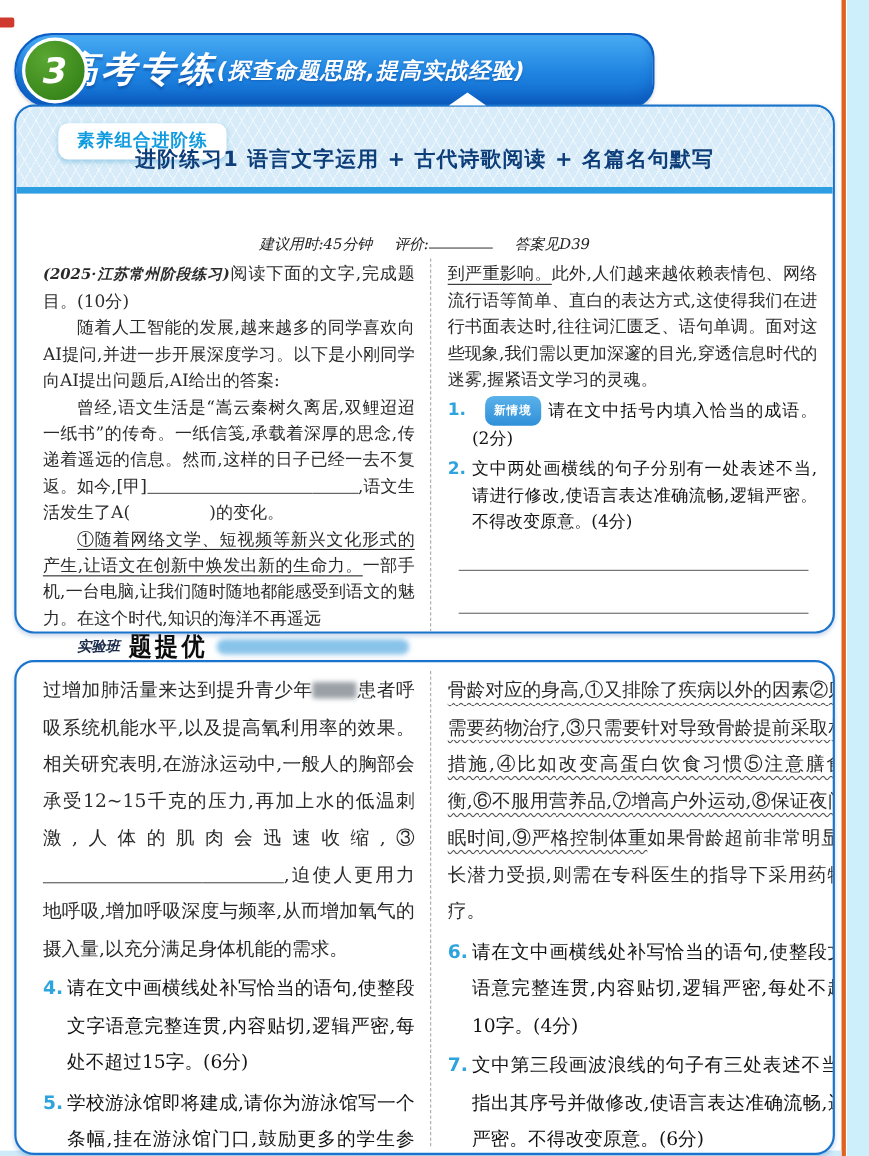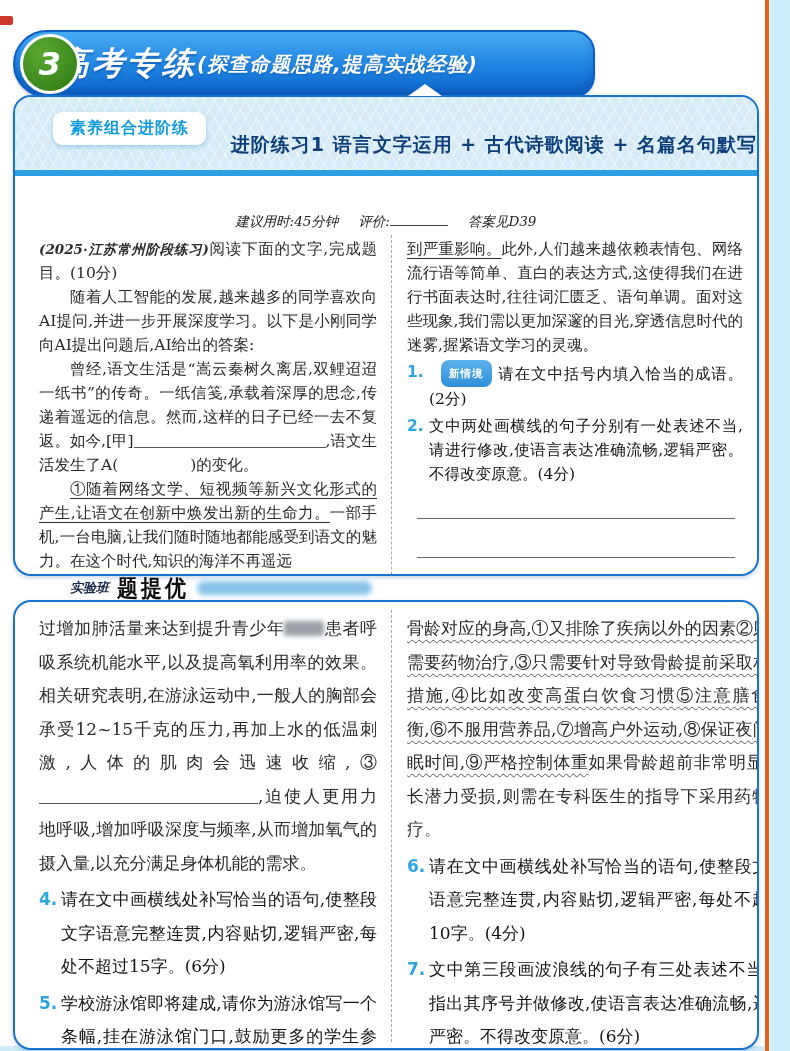--- a/index.html
+++ b/index.html
@@ -65,21 +65,21 @@
       #d7ecf8;
   }
   .c1-strip{height:6px;background:#2e9ee2;}
   .badge-white{
     position:absolute;left:38px;top:15px;background:#fff;border-radius:9px;
     padding:6px 17px;color:#119bdf;font-weight:bold;font-size:16px;
     font-family:"DejaVu Sans","Liberation Sans",sans-serif;letter-spacing:1px;
     box-shadow:0 2px 5px rgba(30,140,200,.35);
   }
   .c1-title{
-    position:absolute;left:0;right:0;bottom:12px;text-align:right;
+    position:absolute;left:0;right:0;bottom:12px;text-align:center;
     color:#0e3e7a;font-weight:bold;font-size:19px;letter-spacing:1px;
     font-family:"DejaVu Sans","Liberation Sans",sans-serif;
   }
 
   
   .meta{
     position:absolute;left:0;right:0;top:116px;display:flex;justify-content:center;gap:20px;
     font-size:13.5px;font-style:italic;font-weight:normal;color:#222;align-items:center;
   }
   .meta .mblank{display:inline-block;width:58px;border-bottom:1.4px solid #444;height:12px;}

